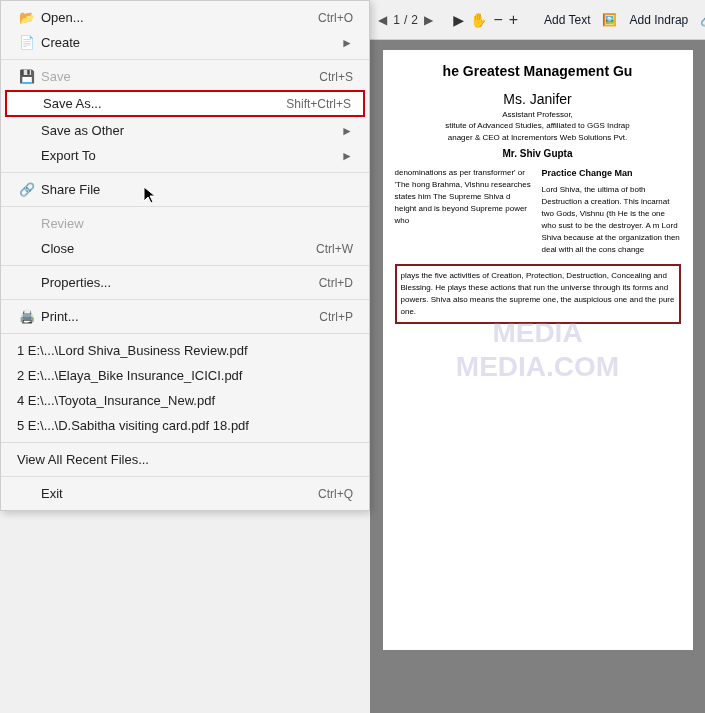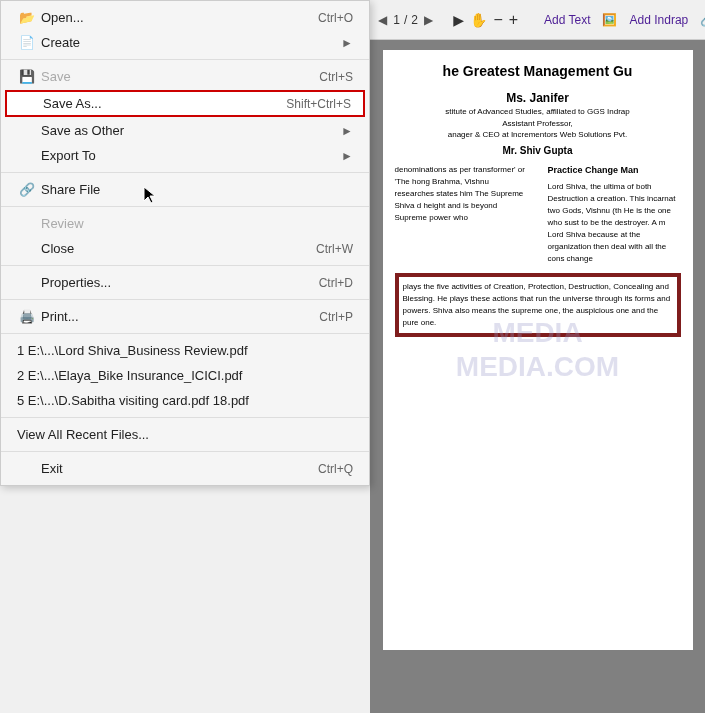--- a/index.html
+++ b/index.html
@@ -45,21 +45,21 @@
       font-size: 13px;
       cursor: pointer;
       border-radius: 2px;
     }
     .menu-bar-item.active {
       background: #fff;
       color: #c00;
     }
     .toolbar-btn {
       font-size: 12px;
-      color: #4c1d95;
+      color: #0f172a;
       padding: 4px 6px;
       cursor: pointer;
       white-space: nowrap;
       display: flex;
       align-items: center;
       gap: 3px;
     }
     .toolbar-separator { width: 1px; height: 20px; background: #ccc; margin: 0 4px; }
     .page-nav {
       display: flex;
@@ -147,21 +147,21 @@
       margin-bottom: 8px;
     }
 
     .pdf-authors {
       text-align: center;
       margin-bottom: 6px;
     }
 
     .pdf-columns {
       display: flex;
-      gap: 20px;
+      gap: 8px;
     }
 
     .pdf-col {
       flex: 1;
       font-size: 8px;
       line-height: 1.5;
     }
 
     .pdf-col-header {
       font-weight: bold;
@@ -189,21 +189,21 @@
       width: 16px;
       height: 20px;
       z-index: 300;
       pointer-events: none;
     }
 
     .bottom-text {
       margin-top: 8px;
       font-size: 8px;
       line-height: 1.5;
-      border: 4px solid #7f1d1d;
+      border: 2px solid #7f1d1d;
       padding: 4px;
     }
   </style>
 </head>
 <body>
 
 <div class="title-bar">
   <div class="title-bar-icon"></div>
   <span>Lord Shiva_Business Review.pdf - Adobe Acrobat Pro DC</span>
 </div>
@@ -241,23 +241,23 @@
 
   <div class="pdf-content">
     <div class="watermark">
       <span>MEDIA</span><br>
       <span>MEDIA.COM</span>
     </div>
 
     <div class="pdf-title">he Greatest Management Gu</div>
 
     <div class="pdf-authors">
-      <div style="font-weight:bold; font-size:12px;">Ms. Janifer</div>
+      <div style="font-weight:normal; font-size:14px;">Ms. Janifer</div>
+      <div style="font-size:8px;">Assistant Professor,</div>
       <div style="font-size:8px;">stitute of Advanced Studies, affiliated to GGS Indrap</div>
-      <div style="font-size:8px;">Assistant Professor,</div>
       <div style="font-size:8px;">anager &amp; CEO at Incrementors Web Solutions Pvt.</div>
       <div style="font-weight:bold; font-size:10px; margin-top:4px;">Mr. Shiv Gupta</div>
     </div>
 
     <div class="pdf-columns">
       <div class="pdf-col">
         <div>denominations as per transformer' or 'The hong Brahma, Vishnu researches states him The Supreme Shiva d height and is beyond Supreme power who</div>
       </div>
       <div class="pdf-col">
         <div class="pdf-col-header">Practice Change Man</div>
@@ -369,20 +369,23 @@
 
   <div class="menu-separator"></div>
 
   <div class="menu-item">
     <span>1 E:\...\Lord Shiva_Business Review.pdf</span>
   </div>
   <div class="menu-item">
     <span>2 E:\...\Elaya_Bike Insurance_ICICI.pdf</span>
   </div>
   <div class="menu-item">
+    <span>4 E:\...\Toyota_Insurance_New.pdf</span>
+  </div>
+  <div class="menu-item">
     <span>5 E:\...\D.Sabitha visiting card.pdf 18.pdf</span>
   </div>
 
   <div class="menu-separator"></div>
 
   <div class="menu-item">
     <span>View All Recent Files...</span>
   </div>
 
   <div class="menu-separator"></div>

